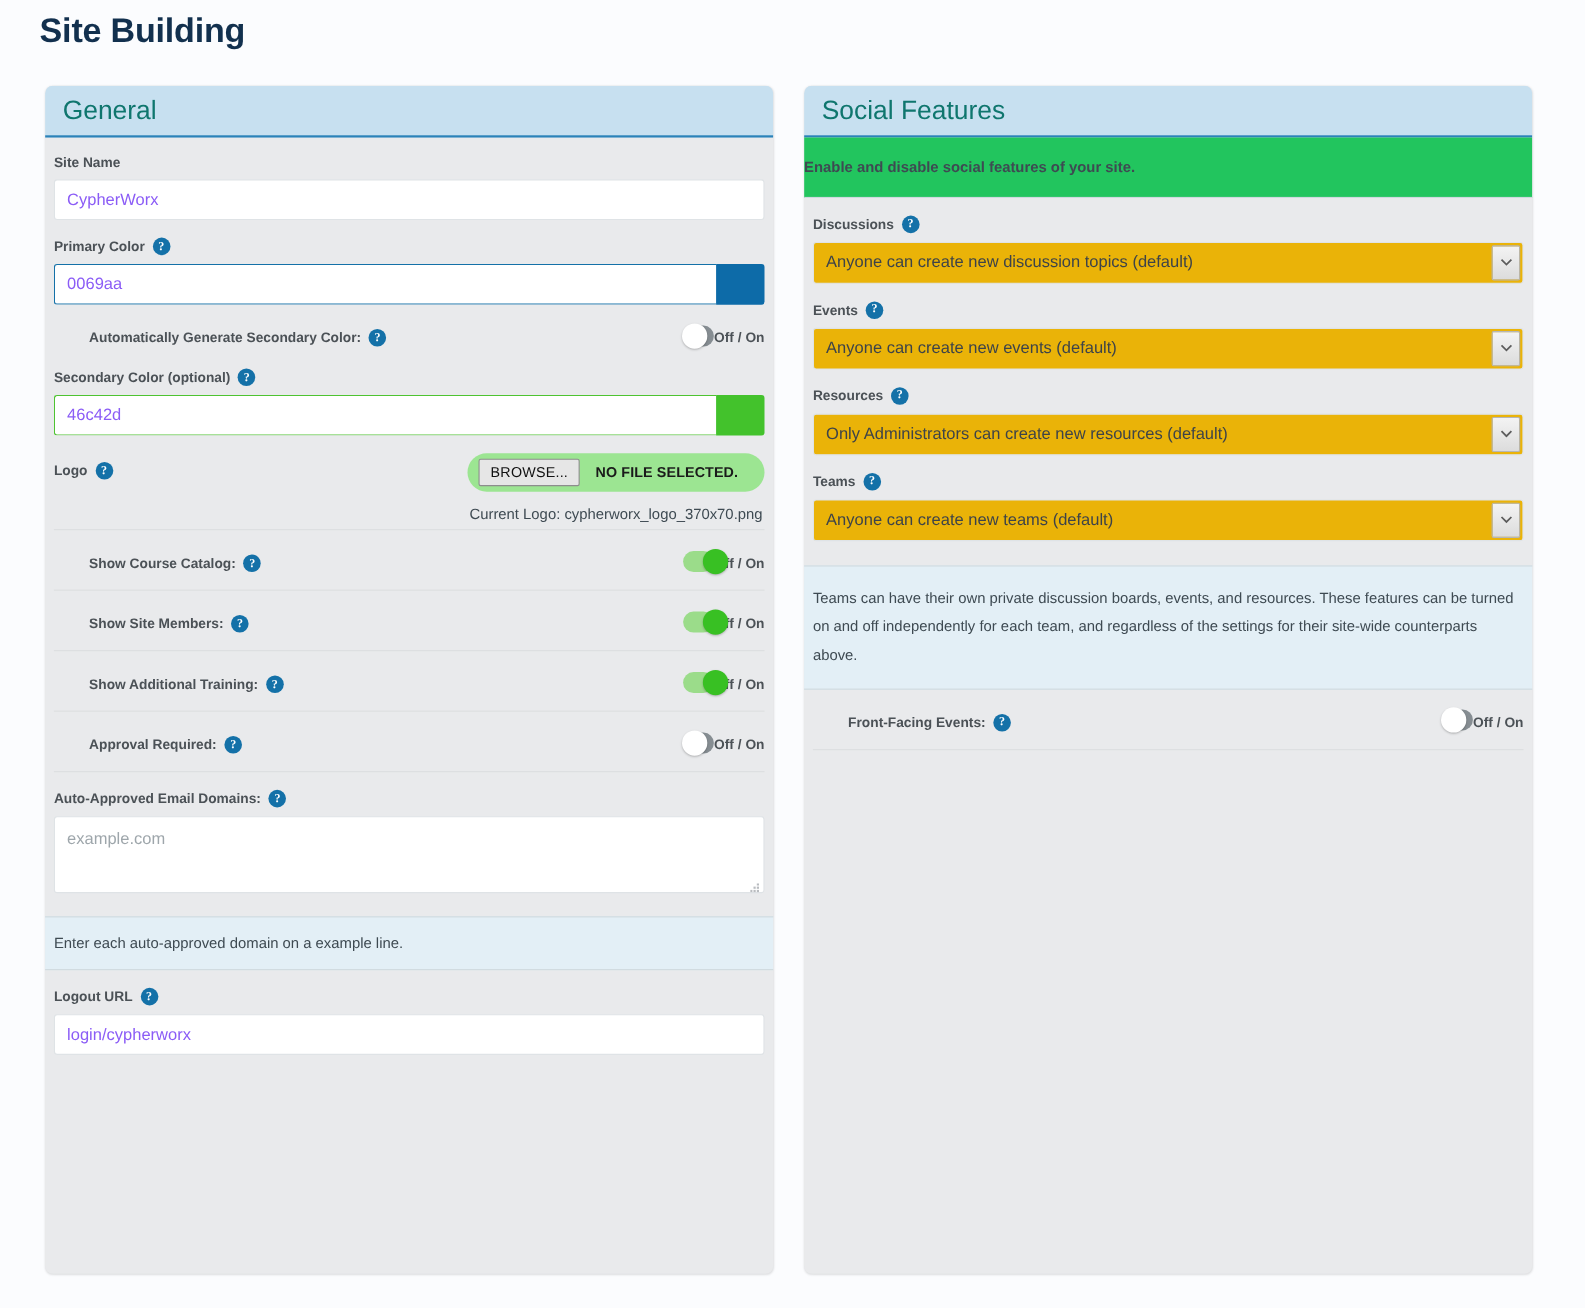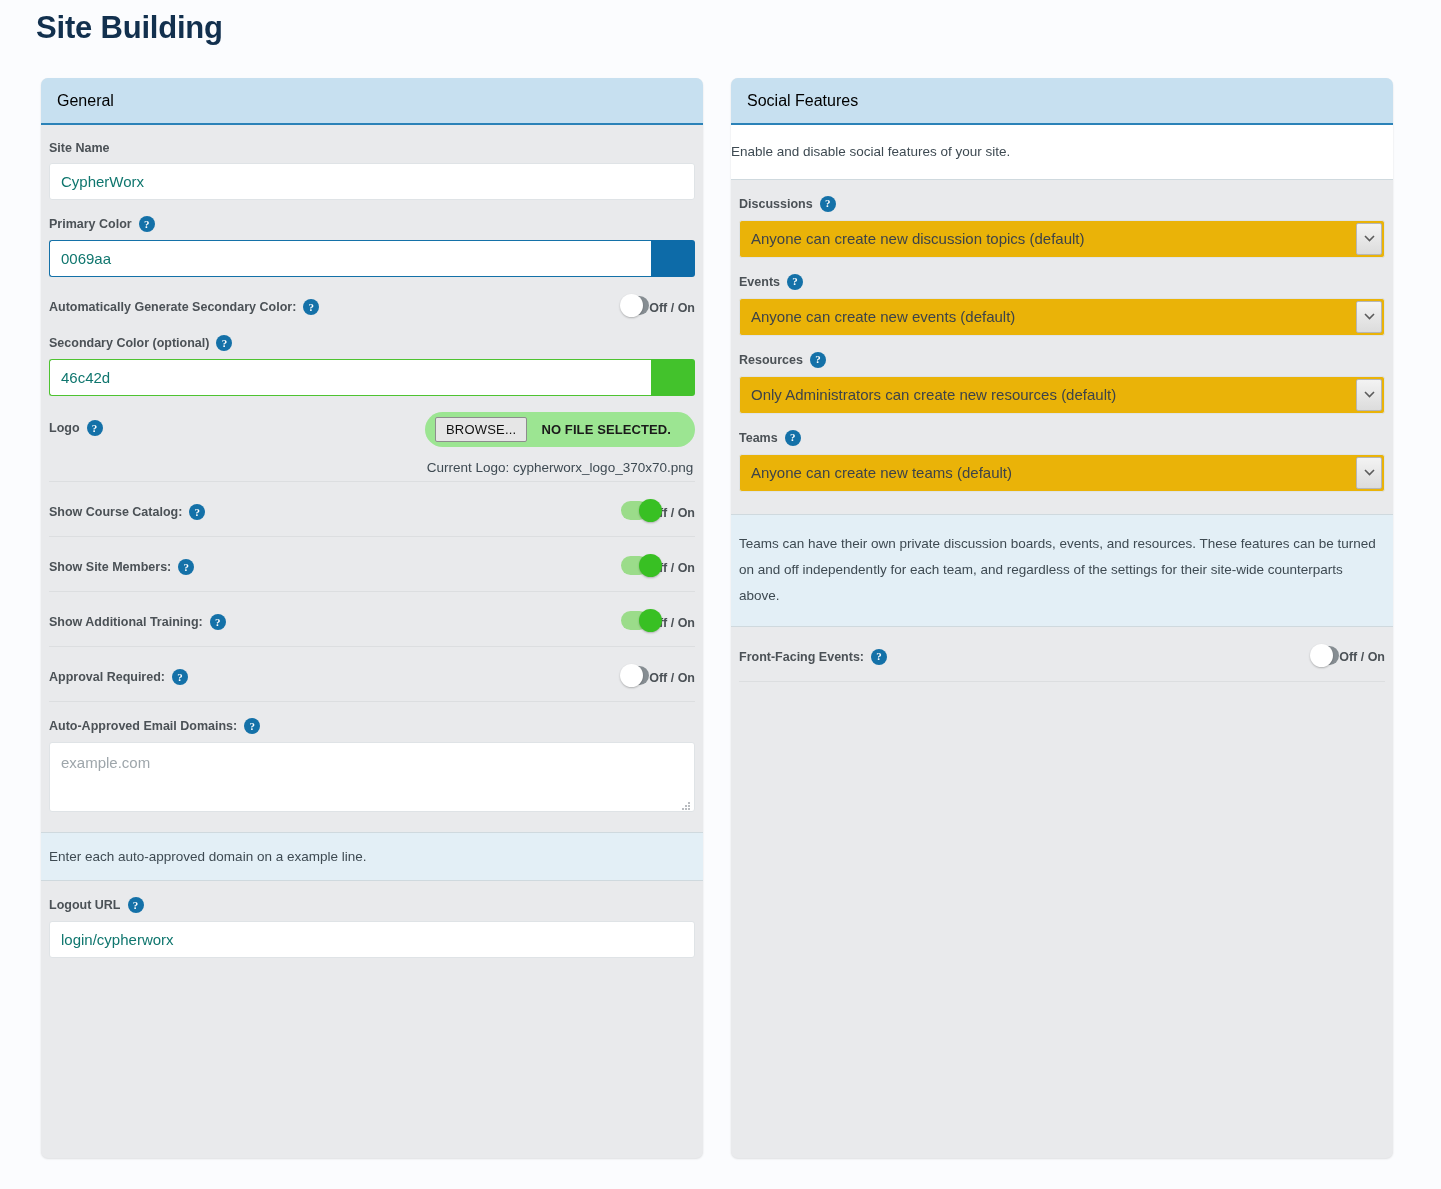--- a/index.html
+++ b/index.html
@@ -30,28 +30,28 @@
   .panel-right { left: 731px; top: 78px; width: 662px; height: 1080px; }
 
   .panel-head {
     height: 47px;
     background: #c7e0f0;
     border-bottom: 2px solid #2b82b8;
     display: flex; align-items: center;
     padding: 0 16px;
   }
   .panel-head-title {
-    font-size: 16px; color: #000000;
+    font-size: 24px; color: #0f766e;
   }
 
   .info-band {
-    background: #ffffff;
+    background: #22c55e;
     border-bottom: 1px solid #cfd9de;
     padding: 15px 0;
-    font-size: 13.5px; color: #3e4a52; line-height: 1.75;
+    font-size: 13.5px; color: #3e4a52; line-height: 1.75; font-weight: bold;
   }
 
   .panel-body { padding: 0 8px; }
 
   
   .field { padding-top: 16px; }
   .field-label {
     display: flex; align-items: center; gap: 7px;
     font-size: 12.5px; font-weight: bold; color: #4b5156;
     margin-bottom: 8px;
@@ -62,43 +62,44 @@
     width: 16px; height: 16px; border-radius: 50%;
     background: #1471a8; color: #fff;
     font-size: 11px; font-weight: bold; line-height: 1;
     cursor: pointer; flex: none;
     font-family: "Liberation Serif", serif;
   }
 
   input.txt, textarea.txt {
     width: 100%;
     font-family: "Liberation Sans", sans-serif;
-    font-size: 15px; color: #0f766e;
+    font-size: 15px; color: #8b5cf6;
     background: #fff;
     border: 1px solid #dfe3e6;
     border-radius: 3px;
     padding: 9px 11px;
     outline: none;
   }
   input.txt::placeholder, textarea.txt::placeholder { color: #9ea6ab; }
 
   
   .color-row { display: flex; width: 100%; }
   .color-row input.txt {
     border-radius: 3px 0 0 3px;
     border-right: none;
   }
   .color-row.primary input.txt { border-color: #1471a8; }
   .color-row.secondary input.txt { border-color: #4ec331; }
   .swatch { width: 44px; border-radius: 0 3px 3px 0; flex: none; }
 
   
   .toggle-row {
-    display: flex; align-items: flex-end; justify-content: space-between;
+    display: flex; align-items: center; justify-content: space-between;
     padding: 18px 0 16px 0;
+    margin-left: 32px;
   }
   .toggle-row .field-label { margin-bottom: 0; padding-top: 4px; }
   .toggle-wrap { display: flex; align-items: center; width: 74px; }
   .toggle {
     position: relative; width: 40px; height: 19px;
     border-radius: 10px; cursor: pointer;
   }
   .toggle.off { background: #868d92; }
   .toggle.on  { background: #9bdc8a; }
   .toggle .knob {

